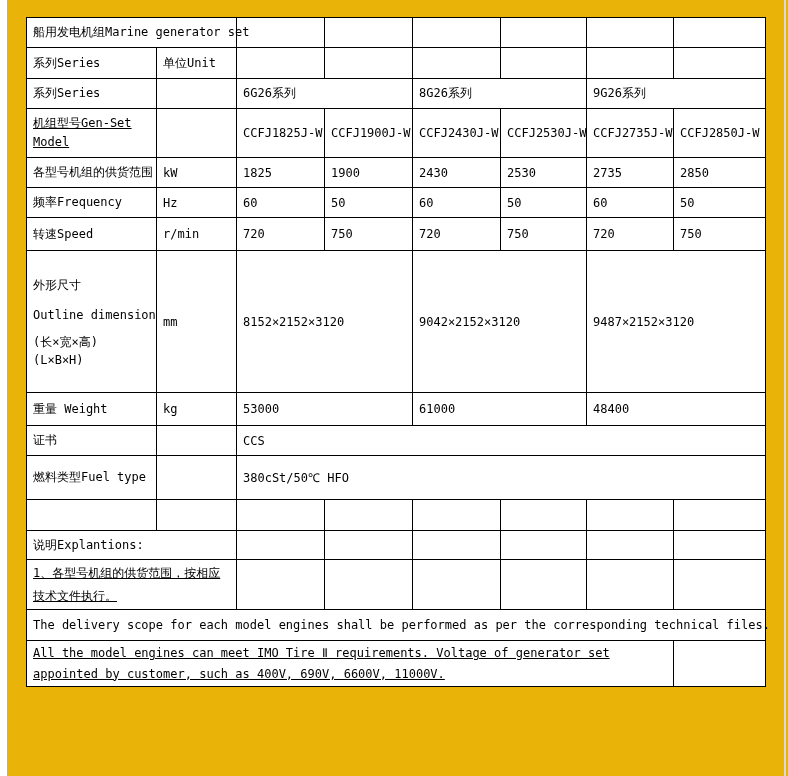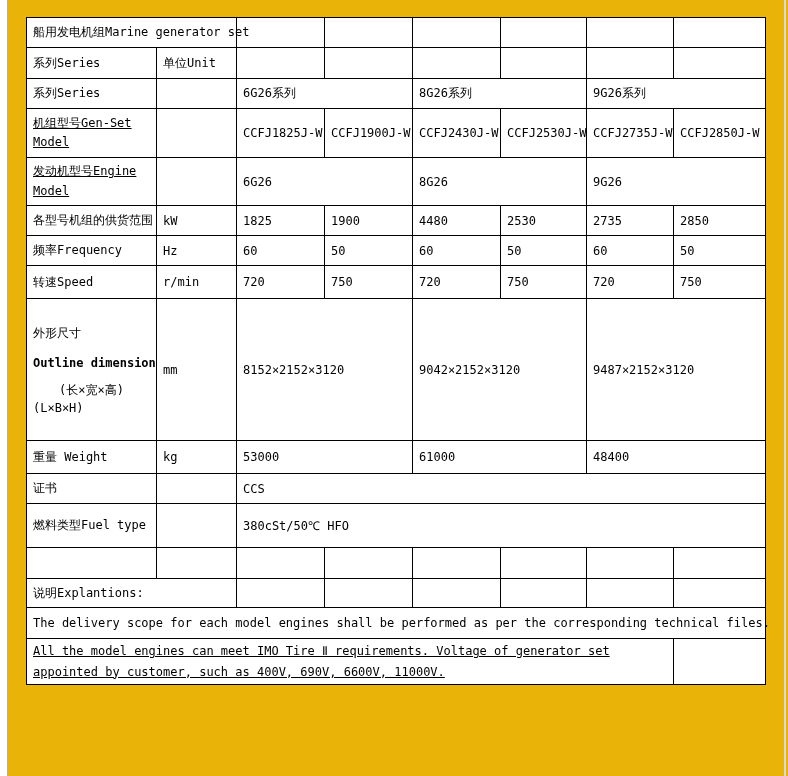--- a/index.html
+++ b/index.html
@@ -26,22 +26,22 @@
     border: 1px solid #000000;
     padding: 2px 6px;
     vertical-align: middle;
     white-space: nowrap;
     overflow: visible;
     font-size: 12px;
     background: #ffffff;
   }
   table.spec td.wrap { white-space: normal; line-height: 1.85; text-decoration: underline; }
   .dim-line1 { margin-bottom: 14px; }
-  .dim-line2 { margin-bottom: 12px; font-weight: bold; }
-  .dim-line3 { margin-bottom: 2px; text-align: center; }
+  .dim-line2 { margin-bottom: 12px; }
+  .dim-line3 { margin-bottom: 2px; }
 </style>
 </head>
 <body>
 
 <div class="canvas">
 
   <table class="spec">
     <colgroup>
       <col style="width:130px">
         <col style="width:80px">
@@ -87,34 +87,27 @@
         <td class="wrap" style="line-height:1.6">机组型号Gen-Set Model</td>
         <td></td>
         <td>CCFJ1825J-W</td>
         <td>CCFJ1900J-W</td>
         <td>CCFJ2430J-W</td>
         <td>CCFJ2530J-W</td>
         <td>CCFJ2735J-W</td>
         <td>CCFJ2850J-W</td>
       </tr>
 
-      <tr style="height:48px">
-        <td class="wrap" style="line-height:1.6">发动机型号Engine Model</td>
-        <td></td>
-        <td colspan="2">6G26</td>
-        <td colspan="2">8G26</td>
-        <td colspan="2">9G26</td>
-      </tr>
 
       <tr style="height:30px">
         <td>各型号机组的供货范围</td>
         <td>kW</td>
         <td>1825</td>
         <td>1900</td>
-        <td>4480</td>
+        <td>2430</td>
         <td>2530</td>
         <td>2735</td>
         <td>2850</td>
       </tr>
 
       <tr style="height:30px">
         <td>频率Frequency</td>
         <td>Hz</td>
         <td>60</td>
         <td>50</td>
@@ -182,20 +175,29 @@
       <tr style="height:29px">
         <td colspan="2">说明Explantions:</td>
         <td></td>
         <td></td>
         <td></td>
         <td></td>
         <td></td>
         <td></td>
       </tr>
 
+      <tr style="height:50px">
+        <td colspan="2" class="wrap">1、各型号机组的供货范围，按相应技术文件执行。</td>
+        <td></td>
+        <td></td>
+        <td></td>
+        <td></td>
+        <td></td>
+        <td></td>
+      </tr>
 
       <tr style="height:31px">
         <td colspan="8">The delivery scope for each model engines shall be performed as per the corresponding technical files.</td>
       </tr>
 
 
       <tr style="height:46px">
         <td colspan="7" class="wrap" style="line-height:1.7">All the model engines can meet IMO Tire Ⅱ requirements. Voltage of generator set appointed by customer, such as 400V, 690V, 6600V, 11000V.</td>
         <td></td>
       </tr>

